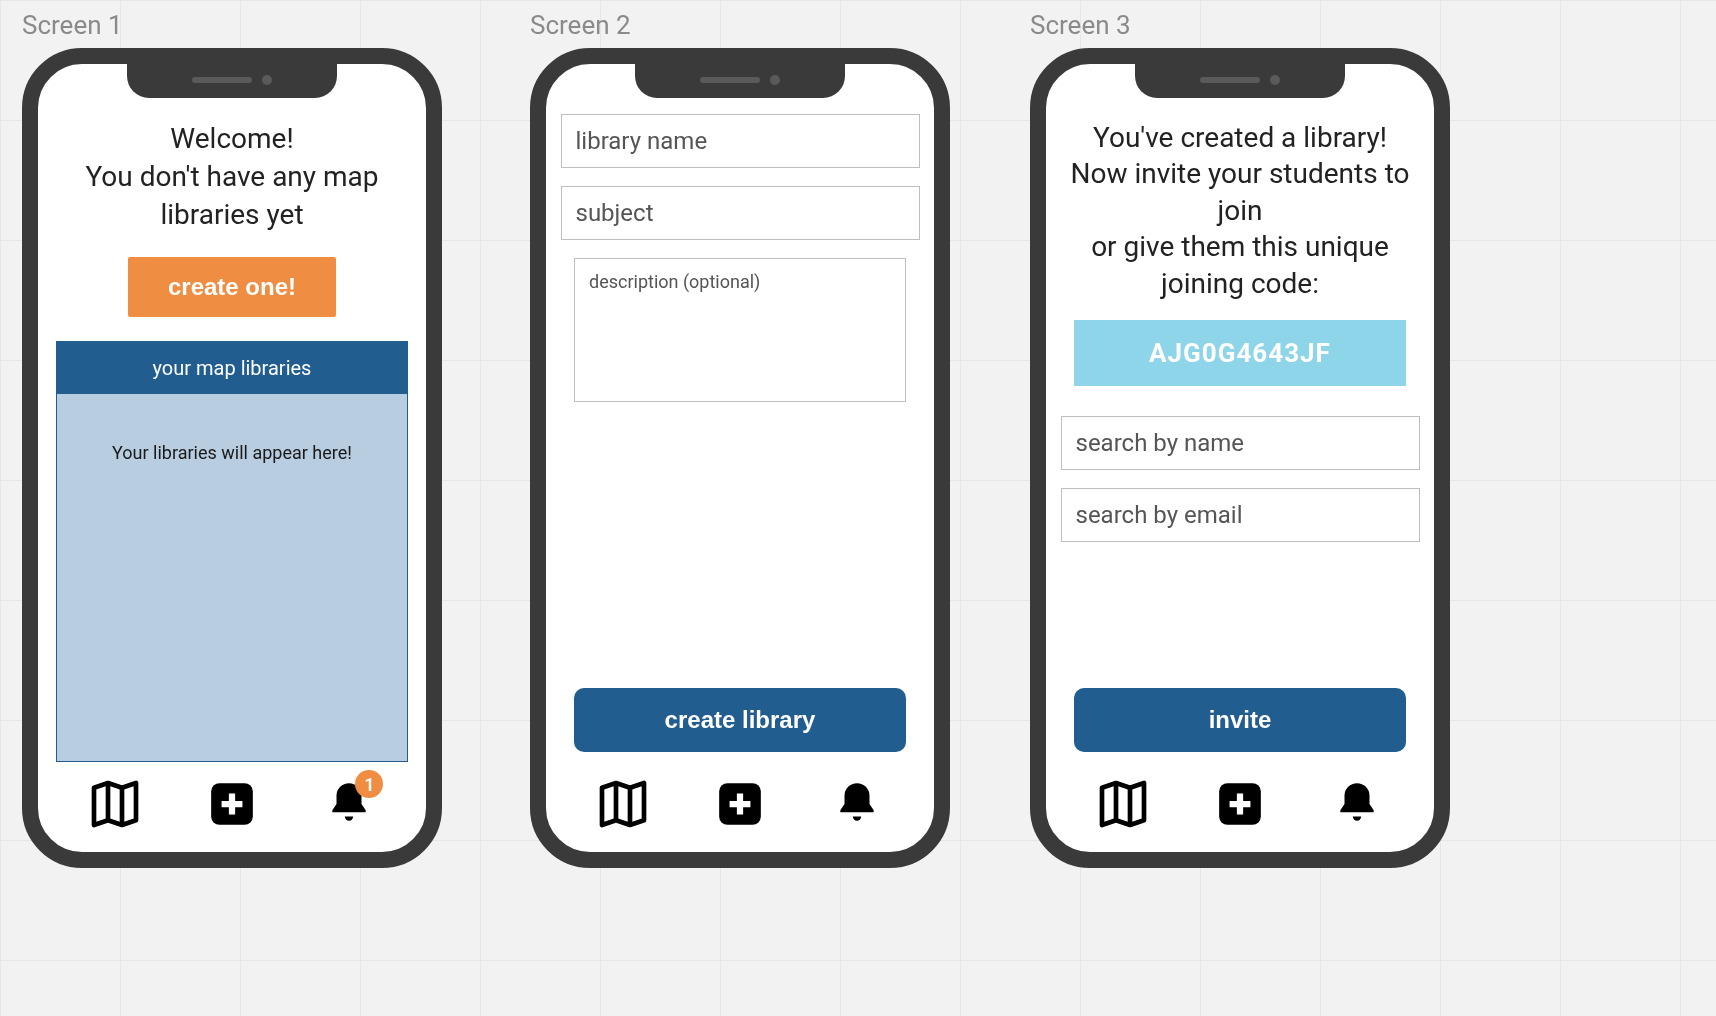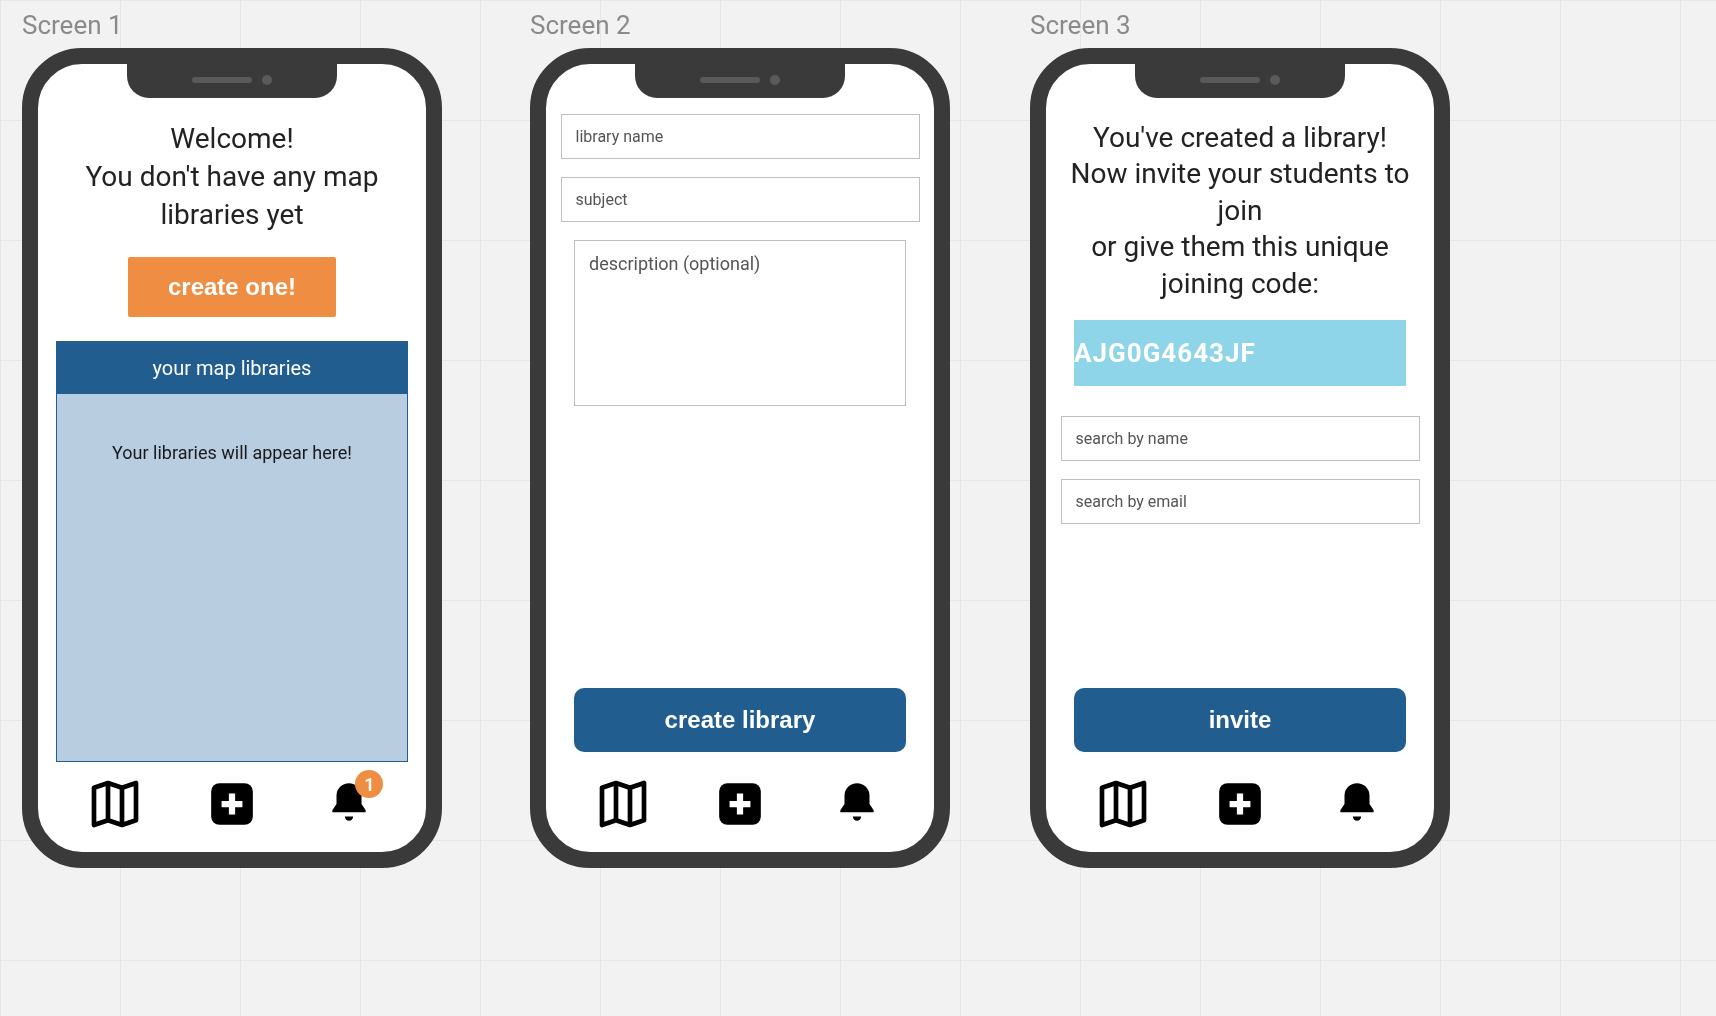--- a/index.html
+++ b/index.html
@@ -157,30 +157,30 @@
       color: #222;
       text-align: center;
       line-height: 1.35;
       font-weight: 400;
       margin-top: 6px;
       margin-bottom: 40px;
     }
     .text-input {
       width: 359px;
       border: 1px solid #bfbfbf;
-      font-size: 16px;
+      font-size: 24px;
       color: #555;
       padding: 12px 14px;
       margin-bottom: 18px;
       font-family: inherit;
     }
     .text-input::placeholder { color: #555; }
     .textarea-input {
       width: 332px;
-      height: 166px;
+      height: 144px;
       border: 1px solid #bfbfbf;
       font-size: 18px;
       color: #555;
       padding: 12px 14px;
       font-family: inherit;
       resize: none;
     }
     .textarea-input::placeholder { color: #555; }
     .btn-blue {
       width: 332px;
@@ -204,20 +204,21 @@
       font-weight: 400;
       margin-top: 6px;
       margin-bottom: 18px;
     }
     .code-box {
       width: 332px;
       background: #8fd5e9;
       color: #fff;
       font-size: 26px;
       font-weight: 700;
+      text-align: center;
       padding: 18px 0;
       margin-bottom: 30px;
       letter-spacing: 1px;
     }
     
     #wrap1 { top: 10px; left: 22px; }
     #wrap2 { top: 10px; left: 530px; }
     #wrap3 { top: 10px; left: 1030px; }
   </style>
 </head>

